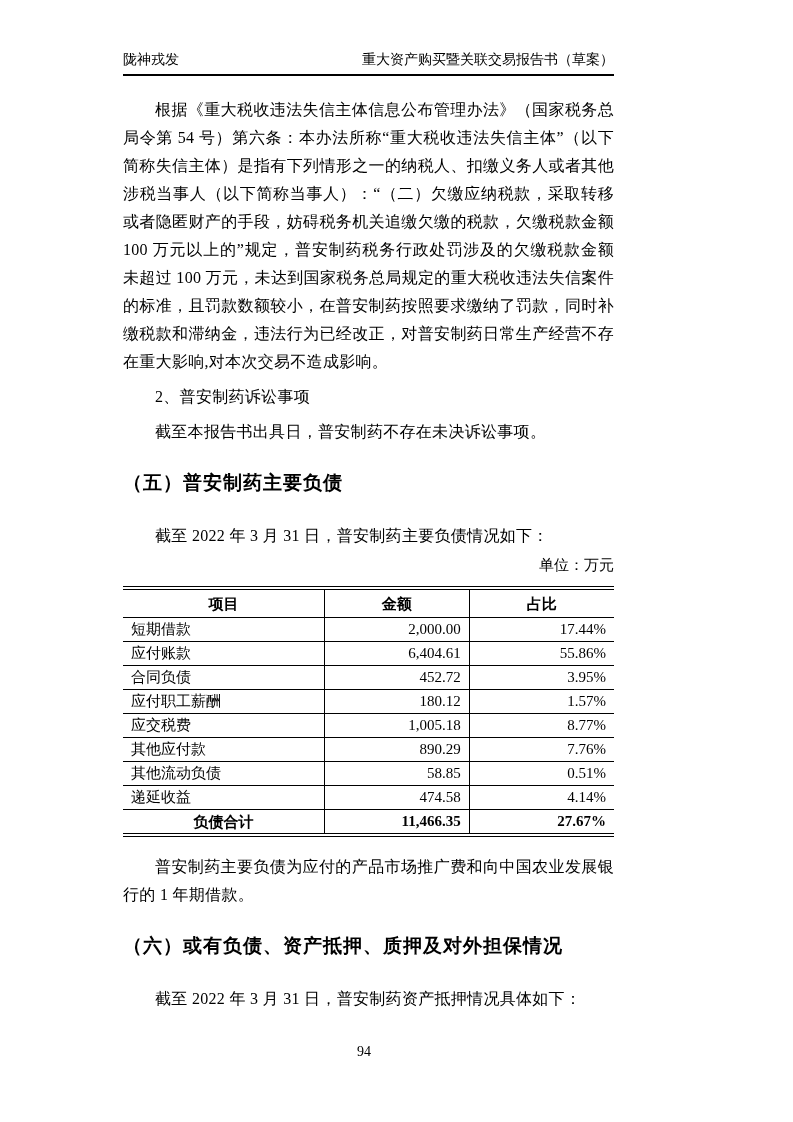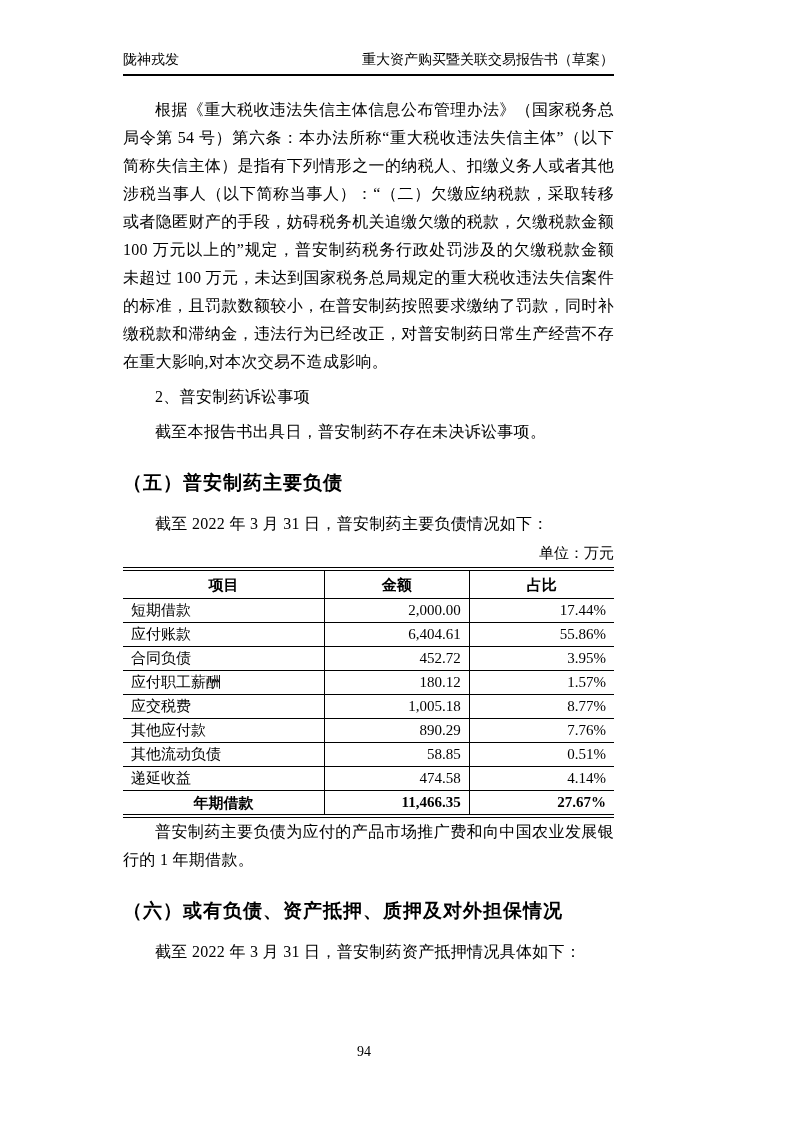--- a/index.html
+++ b/index.html
@@ -39,25 +39,25 @@
 
   
   .sec-heading {
     font-family: "Liberation Sans", "DejaVu Sans", sans-serif;
     font-weight: bold;
     font-size: 19px;
     line-height: 27px;
     letter-spacing: 1px;
     margin-top: 23px;
   }
-  .sec-intro { margin-top: 14px; }
+  .sec-intro { margin-top: 26px; }
 
   .unit-label {
     margin-top: 4px;
-    margin-bottom: 3px;
+    margin-bottom: 10px;
     font-size: 15px;
     text-align: right;
     line-height: 22px;
   }
 
   
   table { width: 100%; border-collapse: collapse; table-layout: fixed; }
   .fin-table { border-top: 4px double #000; }
   .fin-table th, .fin-table td {
     border-bottom: 1px solid #000;
@@ -176,28 +176,28 @@
             <td>0.51%</td>
           </tr>
           <tr>
             <td>递延收益</td>
             <td>474.58</td>
             <td>4.14%</td>
           </tr>
         </tbody>
       <tbody>
         <tr class="total-row">
-          <td>年期借款</td>
+          <td>负债合计</td>
           <td>11,466.35</td>
           <td>27.67%</td>
         </tr>
       </tbody>
     </table>
 
-    <p class="para" style="">普安制药主要负债为应付的产品市场推广费和向中国农业发展银行的 1 年期借款。</p>
+    <p class="para" style="margin-top:16px;">普安制药主要负债为应付的产品市场推广费和向中国农业发展银行的 1 年期借款。</p>
 
     <h2 class="sec-heading">（六）或有负债、资产抵押、质押及对外担保情况</h2>
 
     <p class="para sec-intro">截至 2022 年 3 月 31 日，普安制药资产抵押情况具体如下：</p>
 
 
   </div>
 
   <div class="doc-footer">94</div>
 </div>

